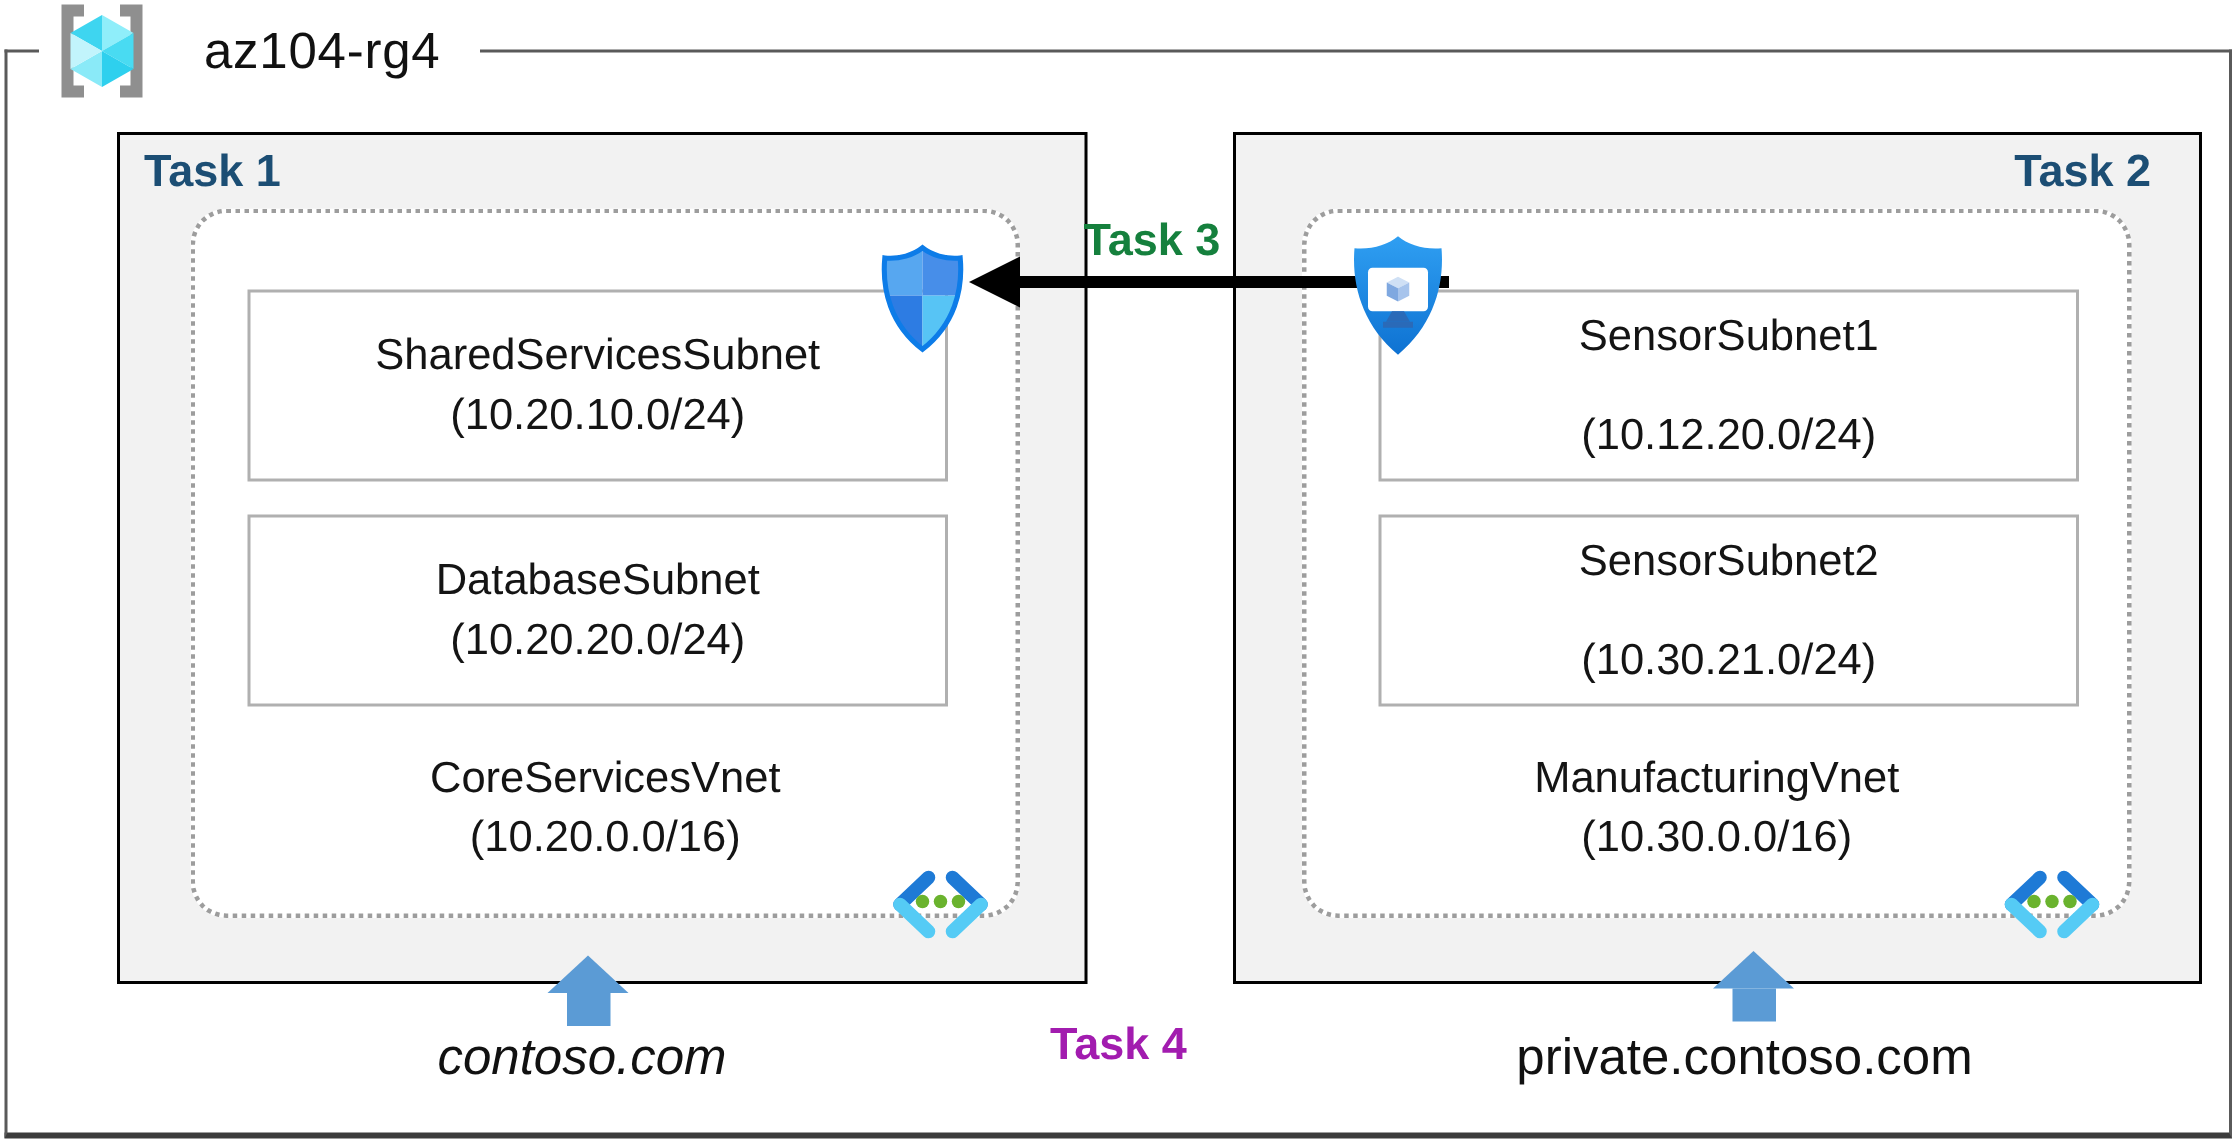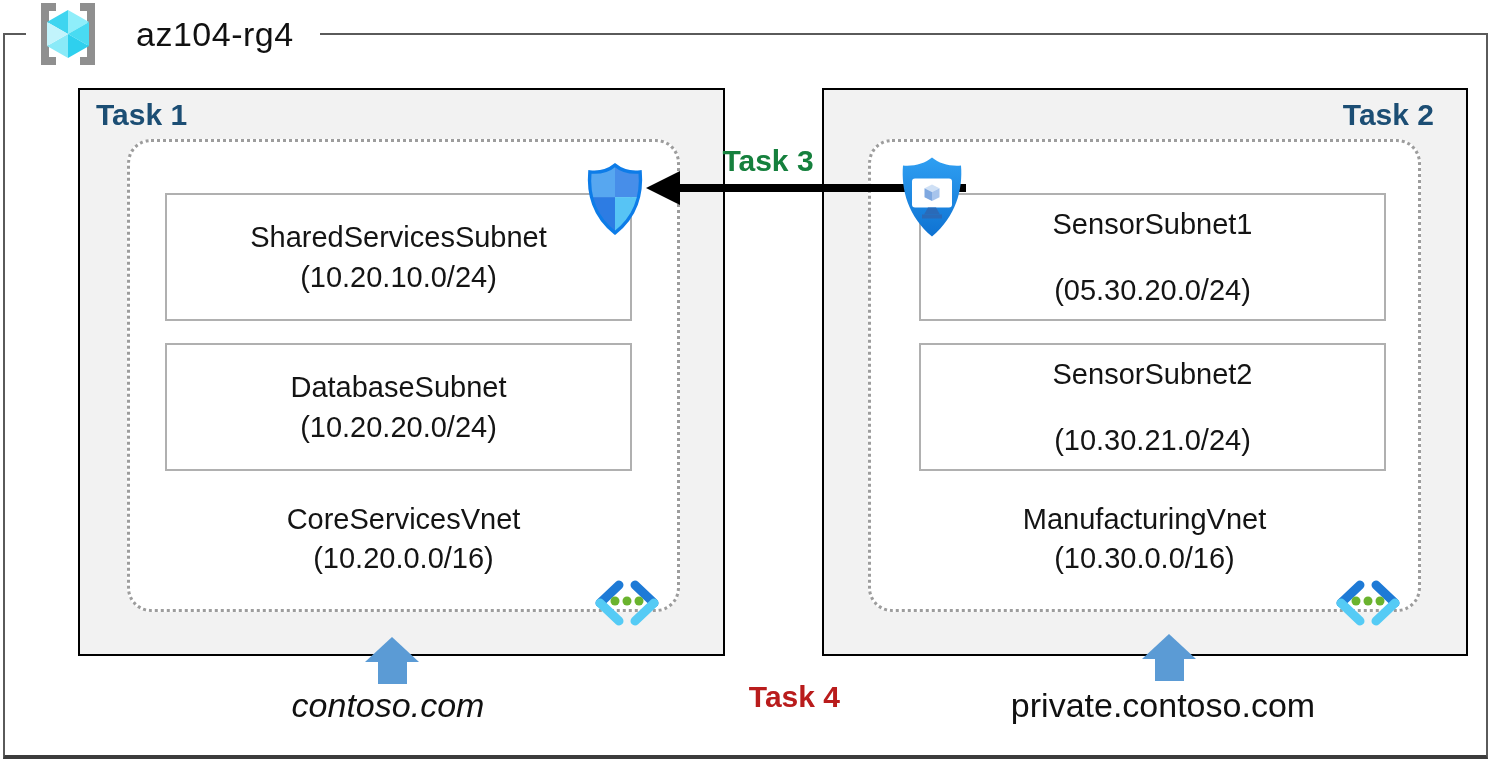--- a/index.html
+++ b/index.html
@@ -53,22 +53,22 @@
   }
   
   .vnet-icon{position:absolute;right:16px;bottom:-17px;width:68px;height:46px;}
   
   .nsg-icon{position:absolute;left:586px;top:161px;width:58px;height:76px;z-index:4;}
   .bastion-icon{position:absolute;left:899px;top:155px;width:66px;height:85px;z-index:4;}
   
   .task3-arrow{position:absolute;left:640px;top:167px;width:330px;height:42px;z-index:3;}
   .task3-label{position:absolute;left:698px;top:144px;width:140px;text-align:center;
     font-size:30px;font-weight:bold;color:#15803d;z-index:3;}
-  .task4-label{position:absolute;left:700px;top:680px;width:140px;text-align:right;
-    font-size:30px;font-weight:bold;color:#b91c1c;z-index:3;}
+  .task4-label{position:absolute;left:700px;top:680px;width:140px;text-align:left;
+    font-size:30px;font-weight:bold;color:#a21caf;z-index:3;}
   
   .up-arrow{position:absolute;width:55px;height:47px;z-index:4;}
   .up-arrow.l{left:365px;top:637px;}
   .up-arrow.r{left:1142px;top:634px;}
   .up-arrow .head{width:0;height:0;border-left:27.5px solid transparent;
     border-right:27.5px solid transparent;border-bottom:25px solid #5b9bd5;}
   .up-arrow .stem{width:29px;height:22px;background:#5b9bd5;margin:0 auto;}
   
   .dns-label{position:absolute;top:686px;width:340px;text-align:center;
     font-size:34px;color:#111;z-index:3;}
@@ -121,21 +121,21 @@
         <circle cx="46" cy="21" r="4.5" fill="#6ab32e"></circle>
       </svg>
     </div>
   </div>
 
   <div class="task-box right">
     <div class="task-title tr">Task 2</div>
     <div class="vnet-dashed r">
       <div class="subnet-box first">
         <div class="subnet-line">SensorSubnet1</div>
-        <div class="subnet-line">(05.30.20.0/24)</div>
+        <div class="subnet-line">(10.12.20.0/24)</div>
       </div>
       <div class="subnet-box second">
         <div class="subnet-line">SensorSubnet2</div>
         <div class="subnet-line">(10.30.21.0/24)</div>
       </div>
       <div class="vnet-label">
         <div>ManufacturingVnet</div>
         <div>(10.30.0.0/16)</div>
       </div>
       <svg class="vnet-icon" viewBox="0 0 68 46">

